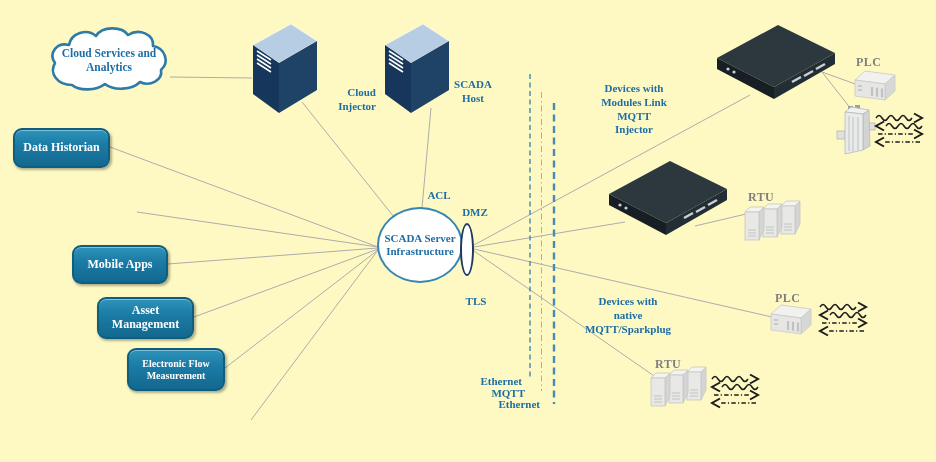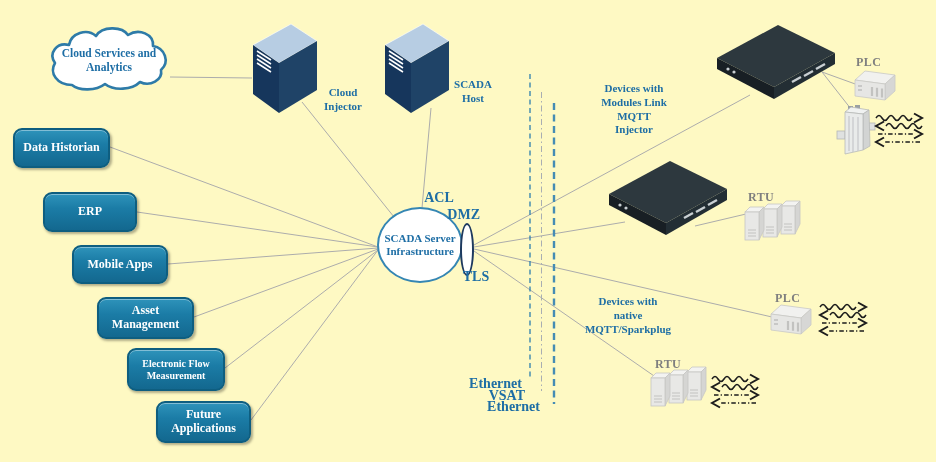--- a/index.html
+++ b/index.html
@@ -31,21 +31,21 @@
     position:absolute;left:460px;top:223px;width:14px;height:53px;
     border:2.5px solid #1E3A5F;border-radius:50%;background:#ffffff;box-sizing:border-box;
   }
   .cloud-wrap{position:absolute;left:44px;top:24px;width:130px;height:78px;}
   .cloud-text{position:absolute;left:16px;top:22px;width:98px;font-size:11.5px;}
   .sm-gray{
     position:absolute;color:#7F7F7F;font-weight:600;font-size:12px;
     letter-spacing:.4px;
   }
   .t-right{text-align:right;}
-  .lbl-10{font-size:14px;}
+  .lbl-10{font-size:11px;}
   .lbl-11{font-size:11px;}
 </style>
 </head>
 <body>
 
 <div class="stage">
 
   <svg width="0" height="0" style="position:absolute" aria-hidden="true">
     <defs>
       <g id="sym-server">
@@ -139,44 +139,42 @@
   <div class="cloud-wrap">
     <svg width="130" height="78" viewBox="0 0 130 76">
       <path d="M28,60 C13,60 5,48 11,38 C4,28 13,17 25,20 C27,8 43,3 52,11 C58,1 78,1 84,10
                C95,3 110,9 109,21 C121,23 126,37 117,45 C119,55 106,62 96,57 C88,65 70,66 61,59
                C52,66 35,66 28,60 Z" fill="#FFFFFF" stroke="#2E7BA8" stroke-width="2.6" stroke-linejoin="round"></path>
     </svg>
     <div class="cloud-text blue-label">Cloud Services and Analytics</div>
   </div>
 
   <div class="app-box" style="left:13px;top:128px;width:97px;height:40px;">Data Historian</div>
-  <div class="app-box" style="left:43px;top:192px;width:94px;height:40px;">ERP</div>
   <div class="app-box" style="left:97px;top:297px;width:97px;height:42px;">Asset Management</div>
   <div class="app-box" style="left:72px;top:245px;width:96px;height:39px;">Mobile Apps</div>
   <div class="app-box" style="left:127px;top:348px;width:98px;height:43px;font-size:10px;">Electronic Flow Measurement</div>
-  <div class="app-box" style="left:156px;top:401px;width:95px;height:42px;">Future Applications</div>
 
   <svg class="abs" style="left:248px;top:18px;" width="74" height="98" viewBox="0 0 74 98">
       <use href="#sym-server"></use>
     </svg>
-  <div class="abs blue-label lbl-11" style="left:317px;top:86px;width:52px;">Cloud Injector</div>
+  <div class="abs blue-label lbl-11" style="left:324px;top:86px;width:52px;text-align:right;">Cloud Injector</div>
 
   <svg class="abs" style="left:380px;top:18px;" width="74" height="98" viewBox="0 0 74 98">
       <use href="#sym-server"></use>
     </svg>
   <div class="abs blue-label lbl-11" style="left:447px;top:78px;width:52px;">SCADA Host</div>
 
   <div class="core-circle">SCADA Server Infrastructure</div>
   <div class="dmz-lens"></div>
   <div class="abs blue-label lbl-10" style="left:424px;top:189px;width:30px;">ACL</div>
-  <div class="abs blue-label lbl-10" style="left:446px;top:206px;width:34px;text-align:right;">DMZ</div>
-  <div class="abs blue-label lbl-10" style="left:461px;top:268px;width:30px;">TLS</div>
+  <div class="abs blue-label lbl-10" style="left:458px;top:206px;width:34px;">DMZ</div>
+  <div class="abs blue-label lbl-10" style="left:461px;top:295px;width:30px;">TLS</div>
 
   <div class="abs blue-label lbl-10 t-right" style="left:452px;top:375px;width:70px;">Ethernet</div>
-  <div class="abs blue-label lbl-10 t-right" style="left:455px;top:387px;width:70px;">VSAT</div>
+  <div class="abs blue-label lbl-10 t-right" style="left:455px;top:387px;width:70px;">MQTT</div>
   <div class="abs blue-label lbl-10 t-right" style="left:470px;top:398px;width:70px;">Ethernet</div>
 
   <div class="abs blue-label lbl-11" style="left:584px;top:82px;width:100px;">
     <div>Devices with</div>
     <div>Modules Link MQTT</div>
     <div>Injector</div>
   </div>
   <div class="abs blue-label lbl-11" style="left:578px;top:295px;width:100px;">
     <div>Devices with</div>
     <div>native</div>

